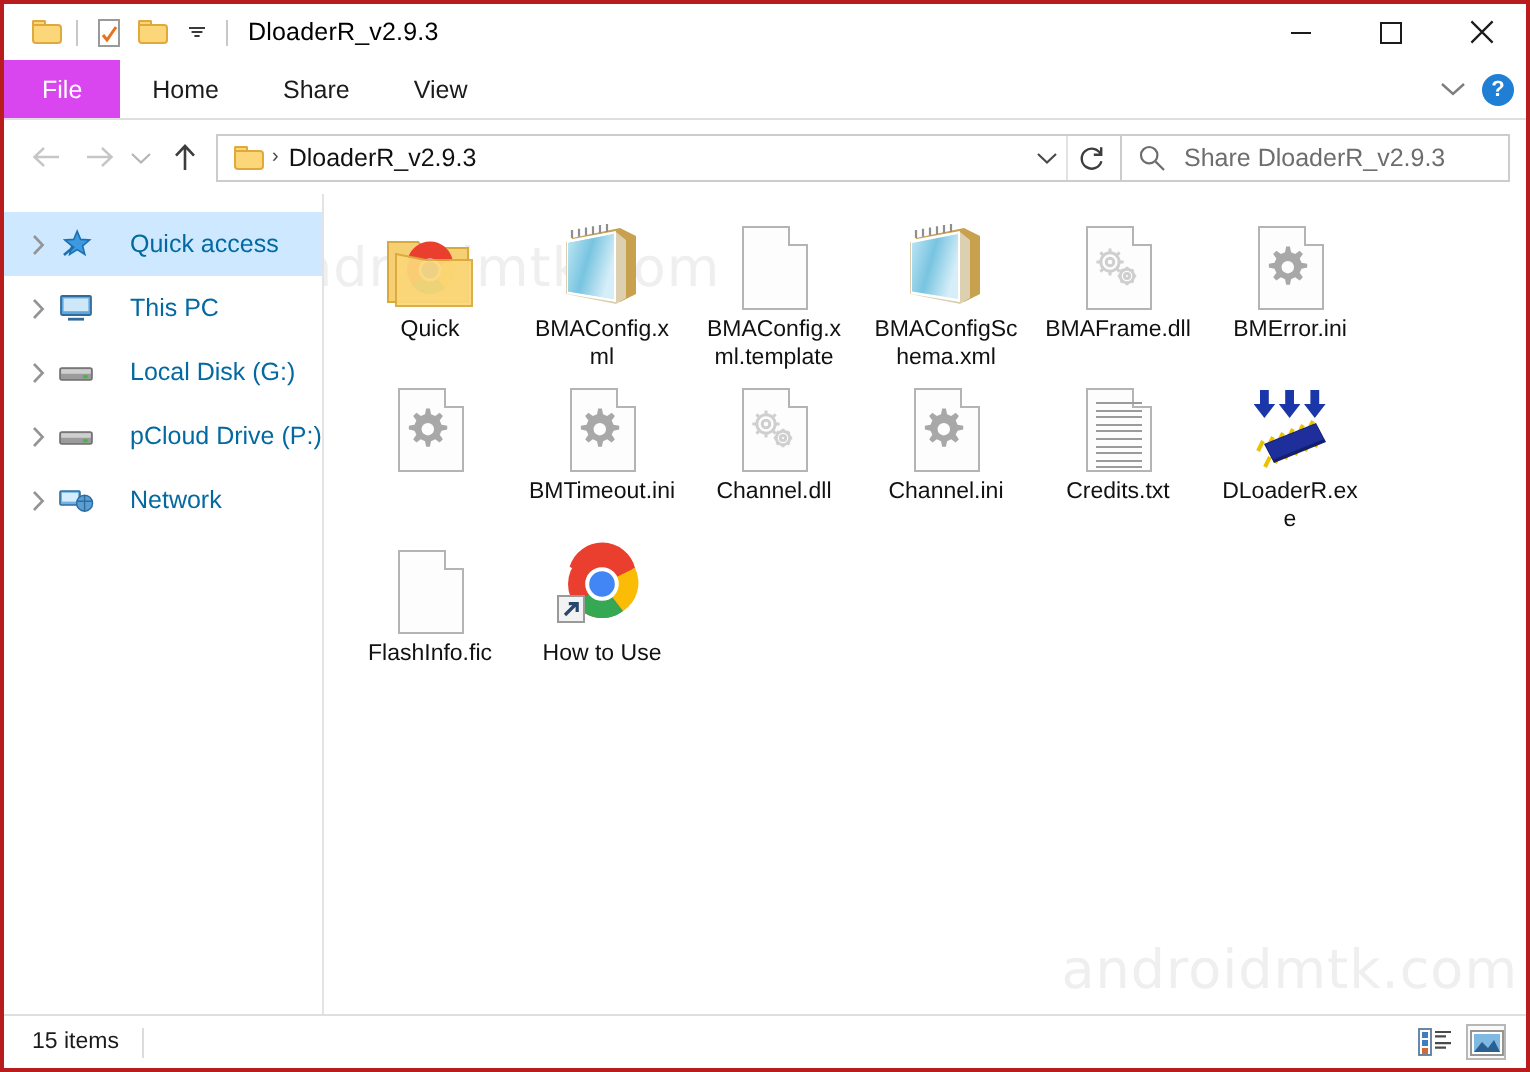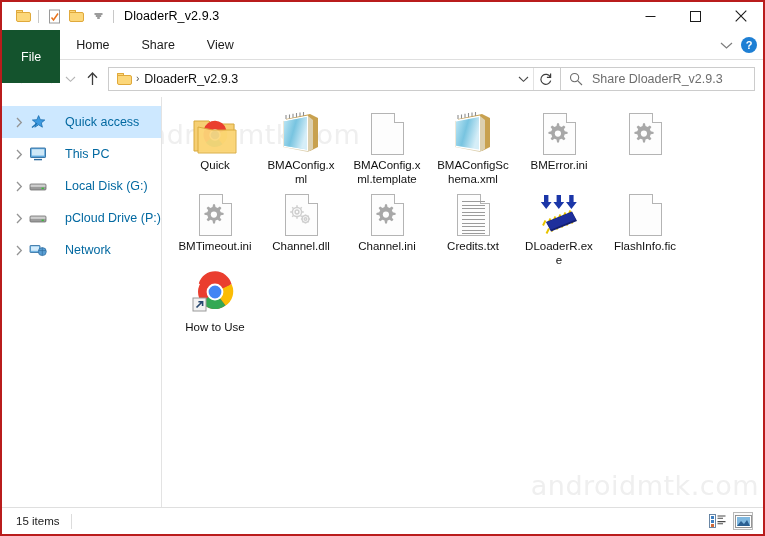--- a/index.html
+++ b/index.html
@@ -51,21 +51,21 @@
   
   .ribbon{
     height:29px;min-height:29px;background:#ffffff;
     display:flex;align-items:stretch;position:relative;
     border-bottom:1px solid #dfdfdf;
   }
   .tab{
     display:flex;align-items:center;justify-content:center;
     font-size:12.5px;color:#1b1b1b;padding:0 16px;height:29px;
   }
-  .tab.file{background:#14532d;color:#fff;padding:12px 19px;}
+  .tab.file{background:#d946ef;color:#fff;padding:0 19px;}
   .ribbon-right{position:absolute;right:6px;top:0;height:29px;display:flex;align-items:center;gap:8px;}
   .help-ic{
     width:16px;height:16px;border-radius:50%;background:#1e7fd4;
     color:#fff;font-size:11px;font-weight:bold;
     display:flex;align-items:center;justify-content:center;
   }
 
   
   .navbar{
     height:37px;min-height:37px;background:#fff;display:flex;align-items:center;
@@ -422,75 +422,20 @@
                 <linearGradient id="xg2" x1="0" y1="0" x2="1" y2="0.4">
                   <stop offset="0" stop-color="#bfe7f5"></stop>
                   <stop offset="0.5" stop-color="#78c4e0"></stop>
                   <stop offset="1" stop-color="#d6eef8"></stop>
                 </linearGradient>
               </defs>
               <path d="M6 4 L6 8 M9.5 3.4 L9.5 7.4 M13 2.7 L13 6.8 M16.5 2.1 L16.5 6.2 M20 1.5 L20 5.6 M23.5 1 L23.5 5" stroke="#8f8f8f" stroke-width="1.1"></path>
             </svg>
           </div>
           <div class="label">BMAConfigSchema.xml</div>
-        </div>
-
-
-        <div class="item">
-          <div class="icon-wrap">
-            <div class="doc">
-              <div class="fold"></div>
-              <div class="gearbox">
-                <svg width="24" height="24" viewBox="0 0 24 24">
-                  <path d="M12 2.6 L14 2.6 L14.6 5.6 L16.8 6.6 L19.2 4.9 L20.9 6.6 L19.2 9 L20.2 11.2 L23.2 11.8 L23.2 13.8
-                           L20.2 14.4 L19.2 16.6 L20.9 19 L19.2 20.7 L16.8 19 L14.6 20 L14 23 L12 23 L11.4 20 L9.2 19
-                           L6.8 20.7 L5.1 19 L6.8 16.6 L5.8 14.4 L2.8 13.8 L2.8 11.8 L5.8 11.2 L6.8 9 L5.1 6.6 L6.8 4.9
-                           L9.2 6.6 L11.4 5.6 Z" fill="#a8a8a8" transform="translate(-1.2,-1.2) scale(0.94)"></path>
-                  <circle cx="10.9" cy="11.6" r="3.1" fill="#fdfdfd"></circle>
-                </svg>
-              </div>
-            </div>
-          </div>
-          <div class="label">BMError.ini</div>
-        </div>
-
-        <div class="item">
-          <div class="icon-wrap">
-            <div class="doc">
-              <div class="fold"></div>
-              <div class="gearbox">
-                <svg width="24" height="24" viewBox="0 0 24 24">
-                  <path d="M12 2.6 L14 2.6 L14.6 5.6 L16.8 6.6 L19.2 4.9 L20.9 6.6 L19.2 9 L20.2 11.2 L23.2 11.8 L23.2 13.8
-                           L20.2 14.4 L19.2 16.6 L20.9 19 L19.2 20.7 L16.8 19 L14.6 20 L14 23 L12 23 L11.4 20 L9.2 19
-                           L6.8 20.7 L5.1 19 L6.8 16.6 L5.8 14.4 L2.8 13.8 L2.8 11.8 L5.8 11.2 L6.8 9 L5.1 6.6 L6.8 4.9
-                           L9.2 6.6 L11.4 5.6 Z" fill="#a8a8a8" transform="translate(-1.2,-1.2) scale(0.94)"></path>
-                  <circle cx="10.9" cy="11.6" r="3.1" fill="#fdfdfd"></circle>
-                </svg>
-              </div>
-            </div>
-          </div>
-        </div>
-
-
-        <div class="item">
-          <div class="icon-wrap">
-            <div class="doc">
-              <div class="fold"></div>
-              <div class="gearbox">
-                <svg width="24" height="24" viewBox="0 0 24 24">
-                  <path d="M12 2.6 L14 2.6 L14.6 5.6 L16.8 6.6 L19.2 4.9 L20.9 6.6 L19.2 9 L20.2 11.2 L23.2 11.8 L23.2 13.8
-                           L20.2 14.4 L19.2 16.6 L20.9 19 L19.2 20.7 L16.8 19 L14.6 20 L14 23 L12 23 L11.4 20 L9.2 19
-                           L6.8 20.7 L5.1 19 L6.8 16.6 L5.8 14.4 L2.8 13.8 L2.8 11.8 L5.8 11.2 L6.8 9 L5.1 6.6 L6.8 4.9
-                           L9.2 6.6 L11.4 5.6 Z" fill="#a8a8a8" transform="translate(-1.2,-1.2) scale(0.94)"></path>
-                  <circle cx="10.9" cy="11.6" r="3.1" fill="#fdfdfd"></circle>
-                </svg>
-              </div>
-            </div>
-          </div>
-          <div class="label">BMTimeout.ini</div>
         </div>
 
         <div class="item">
           <div class="icon-wrap">
             <div class="doc">
               <div class="fold"></div>
               <div class="gearbox">
                 <svg width="26" height="24" viewBox="0 0 26 24">
                   <g fill="none" stroke="#cfcfcf" stroke-width="1.5">
                     <circle cx="9" cy="9" r="4.6"></circle>
@@ -502,20 +447,100 @@
                     <circle cx="17.5" cy="16" r="1.3"></circle>
                     <path d="M17.5 11.4 L17.5 12.6 M17.5 19.4 L17.5 20.6
                              M12.9 16 L14.1 16 M20.9 16 L22.1 16
                              M14.3 12.8 L15.2 13.7 M19.8 18.3 L20.7 19.2
                              M20.7 12.8 L19.8 13.7 M15.2 18.3 L14.3 19.2"></path>
                   </g>
                 </svg>
               </div>
             </div>
           </div>
+          <div class="label">BMAFrame.dll</div>
+        </div>
+
+        <div class="item">
+          <div class="icon-wrap">
+            <div class="doc">
+              <div class="fold"></div>
+              <div class="gearbox">
+                <svg width="24" height="24" viewBox="0 0 24 24">
+                  <path d="M12 2.6 L14 2.6 L14.6 5.6 L16.8 6.6 L19.2 4.9 L20.9 6.6 L19.2 9 L20.2 11.2 L23.2 11.8 L23.2 13.8
+                           L20.2 14.4 L19.2 16.6 L20.9 19 L19.2 20.7 L16.8 19 L14.6 20 L14 23 L12 23 L11.4 20 L9.2 19
+                           L6.8 20.7 L5.1 19 L6.8 16.6 L5.8 14.4 L2.8 13.8 L2.8 11.8 L5.8 11.2 L6.8 9 L5.1 6.6 L6.8 4.9
+                           L9.2 6.6 L11.4 5.6 Z" fill="#a8a8a8" transform="translate(-1.2,-1.2) scale(0.94)"></path>
+                  <circle cx="10.9" cy="11.6" r="3.1" fill="#fdfdfd"></circle>
+                </svg>
+              </div>
+            </div>
+          </div>
+          <div class="label">BMError.ini</div>
+        </div>
+
+        <div class="item">
+          <div class="icon-wrap">
+            <div class="doc">
+              <div class="fold"></div>
+              <div class="gearbox">
+                <svg width="24" height="24" viewBox="0 0 24 24">
+                  <path d="M12 2.6 L14 2.6 L14.6 5.6 L16.8 6.6 L19.2 4.9 L20.9 6.6 L19.2 9 L20.2 11.2 L23.2 11.8 L23.2 13.8
+                           L20.2 14.4 L19.2 16.6 L20.9 19 L19.2 20.7 L16.8 19 L14.6 20 L14 23 L12 23 L11.4 20 L9.2 19
+                           L6.8 20.7 L5.1 19 L6.8 16.6 L5.8 14.4 L2.8 13.8 L2.8 11.8 L5.8 11.2 L6.8 9 L5.1 6.6 L6.8 4.9
+                           L9.2 6.6 L11.4 5.6 Z" fill="#a8a8a8" transform="translate(-1.2,-1.2) scale(0.94)"></path>
+                  <circle cx="10.9" cy="11.6" r="3.1" fill="#fdfdfd"></circle>
+                </svg>
+              </div>
+            </div>
+          </div>
+        </div>
+
+
+        <div class="item">
+          <div class="icon-wrap">
+            <div class="doc">
+              <div class="fold"></div>
+              <div class="gearbox">
+                <svg width="24" height="24" viewBox="0 0 24 24">
+                  <path d="M12 2.6 L14 2.6 L14.6 5.6 L16.8 6.6 L19.2 4.9 L20.9 6.6 L19.2 9 L20.2 11.2 L23.2 11.8 L23.2 13.8
+                           L20.2 14.4 L19.2 16.6 L20.9 19 L19.2 20.7 L16.8 19 L14.6 20 L14 23 L12 23 L11.4 20 L9.2 19
+                           L6.8 20.7 L5.1 19 L6.8 16.6 L5.8 14.4 L2.8 13.8 L2.8 11.8 L5.8 11.2 L6.8 9 L5.1 6.6 L6.8 4.9
+                           L9.2 6.6 L11.4 5.6 Z" fill="#a8a8a8" transform="translate(-1.2,-1.2) scale(0.94)"></path>
+                  <circle cx="10.9" cy="11.6" r="3.1" fill="#fdfdfd"></circle>
+                </svg>
+              </div>
+            </div>
+          </div>
+          <div class="label">BMTimeout.ini</div>
+        </div>
+
+        <div class="item">
+          <div class="icon-wrap">
+            <div class="doc">
+              <div class="fold"></div>
+              <div class="gearbox">
+                <svg width="26" height="24" viewBox="0 0 26 24">
+                  <g fill="none" stroke="#cfcfcf" stroke-width="1.5">
+                    <circle cx="9" cy="9" r="4.6"></circle>
+                    <circle cx="9" cy="9" r="1.9"></circle>
+                    <path d="M9 2.2 L9 4 M9 14 L9 15.8 M2.2 9 L4 9 M14 9 L15.8 9
+                             M4.2 4.2 L5.5 5.5 M12.5 12.5 L13.8 13.8
+                             M13.8 4.2 L12.5 5.5 M5.5 12.5 L4.2 13.8"></path>
+                    <circle cx="17.5" cy="16" r="3.4"></circle>
+                    <circle cx="17.5" cy="16" r="1.3"></circle>
+                    <path d="M17.5 11.4 L17.5 12.6 M17.5 19.4 L17.5 20.6
+                             M12.9 16 L14.1 16 M20.9 16 L22.1 16
+                             M14.3 12.8 L15.2 13.7 M19.8 18.3 L20.7 19.2
+                             M20.7 12.8 L19.8 13.7 M15.2 18.3 L14.3 19.2"></path>
+                  </g>
+                </svg>
+              </div>
+            </div>
+          </div>
           <div class="label">Channel.dll</div>
         </div>
 
         <div class="item">
           <div class="icon-wrap">
             <div class="doc">
               <div class="fold"></div>
               <div class="gearbox">
                 <svg width="24" height="24" viewBox="0 0 24 24">
                   <path d="M12 2.6 L14 2.6 L14.6 5.6 L16.8 6.6 L19.2 4.9 L20.9 6.6 L19.2 9 L20.2 11.2 L23.2 11.8 L23.2 13.8

